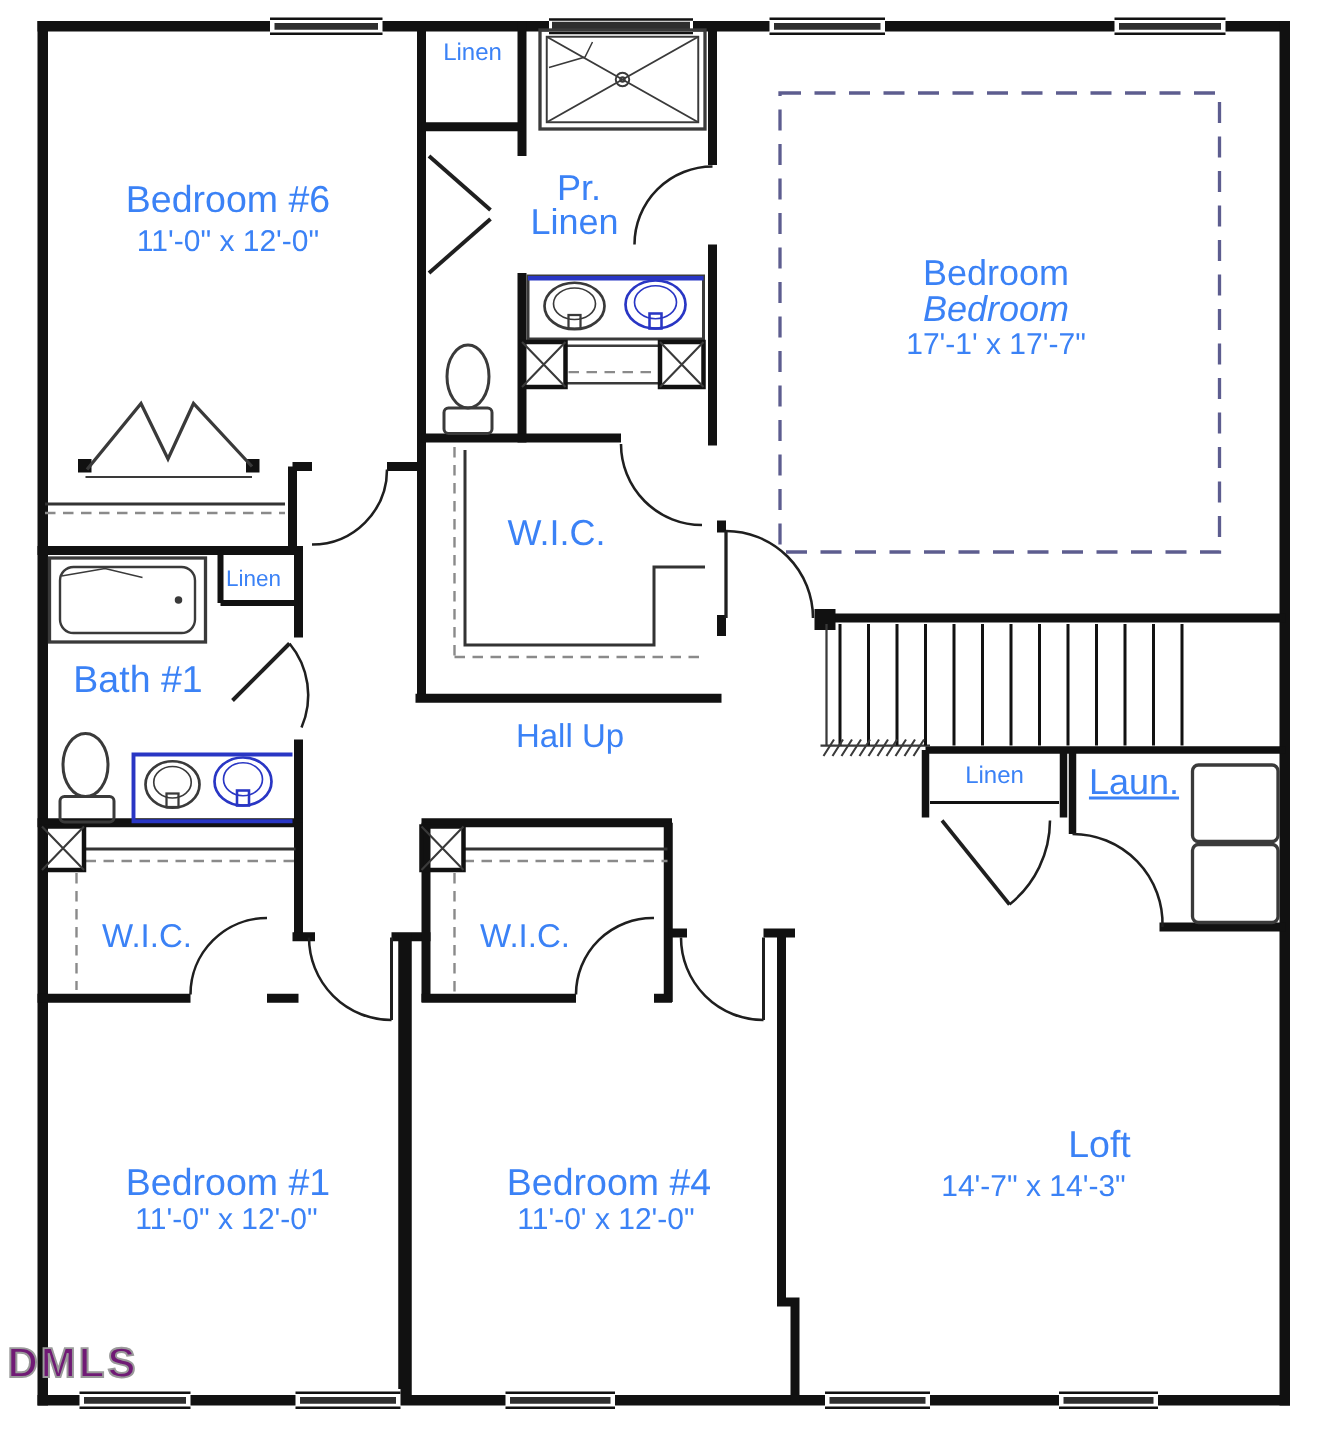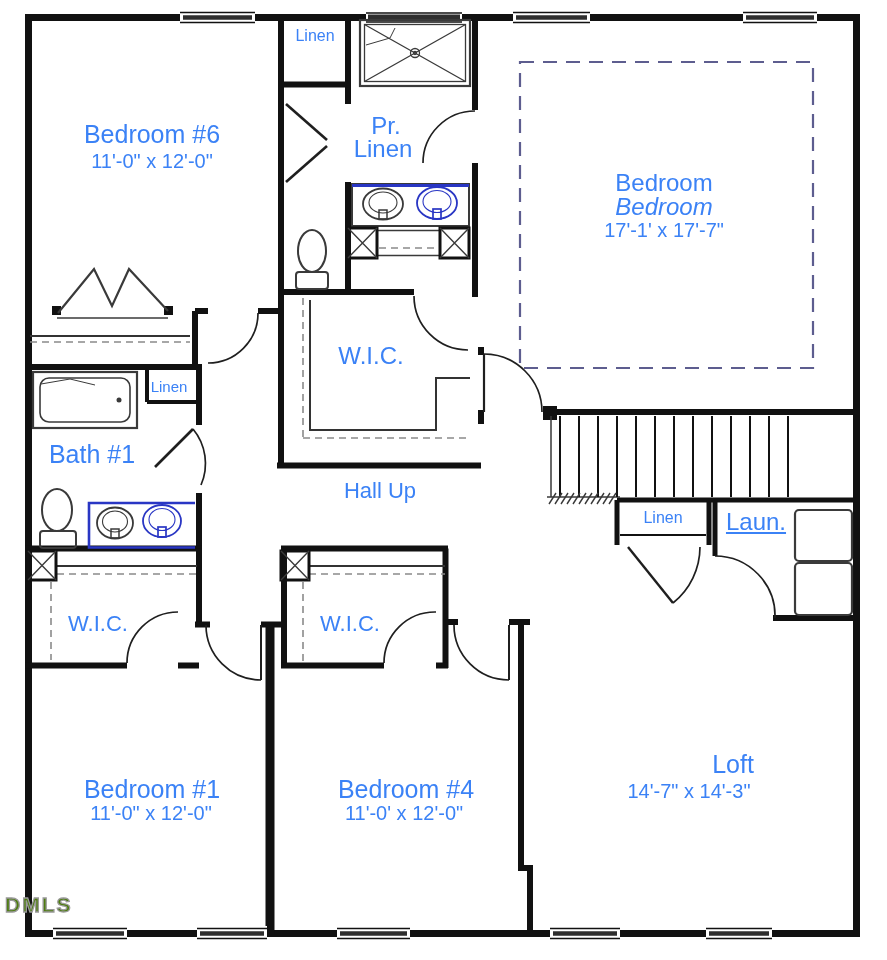--- a/index.html
+++ b/index.html
@@ -7,22 +7,22 @@
         font-family:"Liberation Sans",sans-serif;}
   .plan svg{position:absolute;left:0;top:0;}
   .lbl{position:absolute;transform:translate(-50%,-50%);white-space:nowrap;
        color:#3b82f6;line-height:1;}
   .s26{font-size:25px;}
   .s24{font-size:24px;}
   .s22{font-size:22px;}
   .s21{font-size:20px;}
   .s16{font-size:16px;}
   .s15{font-size:15px;}
-  .watermark{position:absolute;left:5px;top:893px;font-size:21px;font-weight:700;
-       letter-spacing:2px;color:#4d7c0f;-webkit-text-stroke:1.3px var(--watermark_gray,#9a9a9a);
+  .watermark{position:absolute;left:5px;top:893px;font-size:28px;font-weight:700;
+       letter-spacing:2px;color:#701a75;-webkit-text-stroke:1.3px var(--watermark_gray,#9a9a9a);
        z-index:5;}
   .wall{stroke:var(--wall,#111);fill:none;}
   .fix{stroke:var(--fixture,#3a3a3a);fill:none;}
   .acc{stroke:var(--accent_blue,#2936c4);fill:none;}
   .door{stroke:#1f1f1f;fill:none;}
   .dash{stroke:#8a8a8a;fill:none;stroke-dasharray:7 5;}
   .shelf{stroke:#333;fill:none;}
   .pdash{stroke:var(--primary_dash,#5d5d8f);fill:none;stroke-dasharray:14 9;}
 </style>
 </head>

